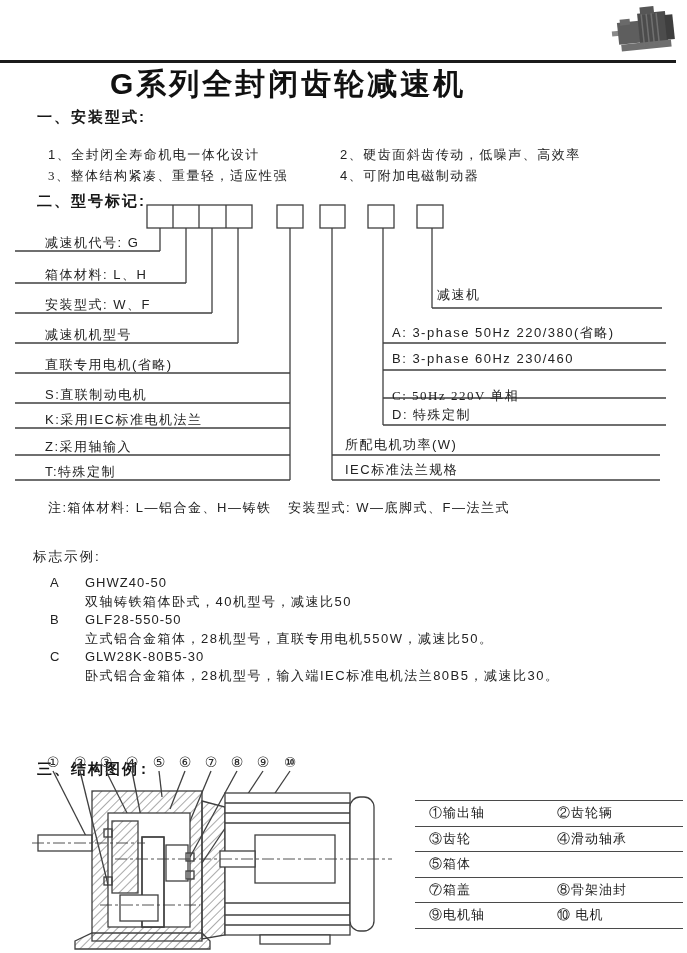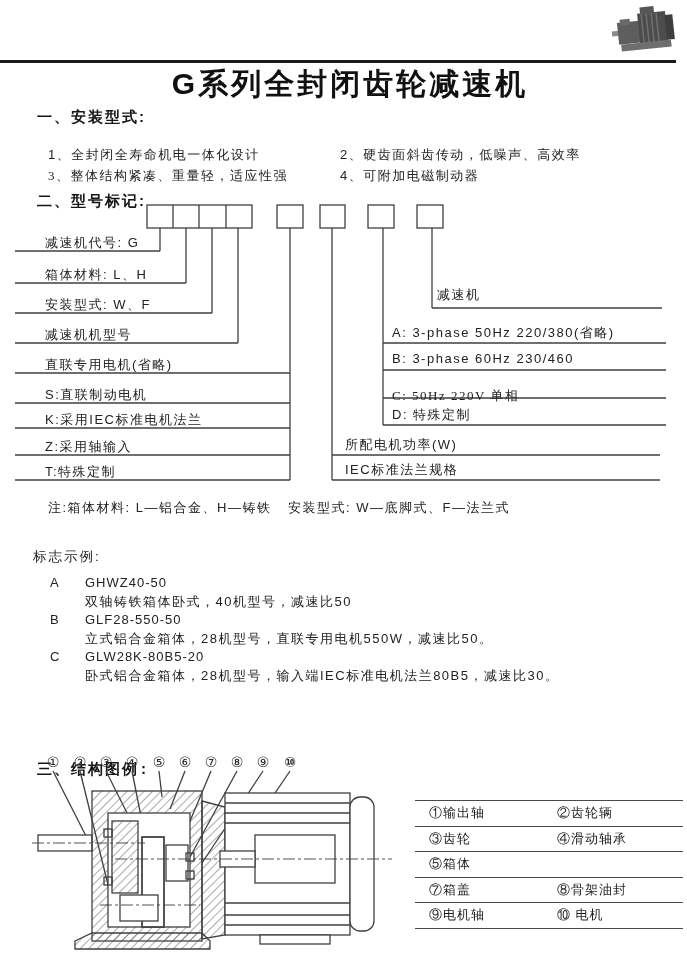--- a/index.html
+++ b/index.html
@@ -4,21 +4,21 @@
 <style>
   html,body{margin:0;padding:0;background:#e8e8e8;}
   .page{
     position:relative;width:687px;height:953px;background:#ffffff;
     font-family:"Liberation Sans",sans-serif;color:#1d1d1d;overflow:hidden;
     box-shadow:0 0 4px rgba(0,0,0,.25);
   }
   .abs{position:absolute;white-space:nowrap;}
   .title{
     font-size:30px;font-weight:bold;letter-spacing:3px;color:#111;
-    text-align:center;width:480px;left:110px;top:64px;
+    text-align:left;width:480px;left:110px;top:64px;
   }
   .h2{font-size:15px;font-weight:bold;letter-spacing:2px;color:#161616;}
   .feature{font-size:13px;letter-spacing:1.5px;color:#222;}
   .mlabel{font-size:13px;letter-spacing:1.5px;color:#222;}
   .note{font-size:13px;letter-spacing:1.5px;color:#222;}
   .exh{font-size:13.5px;letter-spacing:2px;color:#222;}
   .exletter{font-size:13px;letter-spacing:1px;color:#222;}
   .excode{font-size:13px;letter-spacing:1px;color:#222;}
   .exdesc{font-size:13px;letter-spacing:1.5px;color:#222;}
   .rule{position:absolute;left:0;top:60px;width:676px;height:3px;background:#1b1b1b;}
@@ -133,21 +133,21 @@
 
   <div class="abs exletter" style="left:50px;top:575px;">A</div>
   <div class="abs excode" style="left:85px;top:575px;">GHWZ40-50</div>
   <div class="abs exdesc" style="left:85px;top:593px;">双轴铸铁箱体卧式，40机型号，减速比50</div>
 
   <div class="abs exletter" style="left:50px;top:612px;">B</div>
   <div class="abs excode" style="left:85px;top:612px;">GLF28-550-50</div>
   <div class="abs exdesc" style="left:85px;top:630px;">立式铝合金箱体，28机型号，直联专用电机550W，减速比50。</div>
 
   <div class="abs exletter" style="left:50px;top:649px;">C</div>
-  <div class="abs excode" style="left:85px;top:649px;">GLW28K-80B5-20</div>
+  <div class="abs excode" style="left:85px;top:649px;">GLW28K-80B5-30</div>
   <div class="abs exdesc" style="left:85px;top:667px;">卧式铝合金箱体，28机型号，输入端IEC标准电机法兰80B5，减速比30。</div>
 
   <div class="abs h2" style="left:37px;top:760px;font-family:Liberation Mono, monospace;">三、结构图例:</div>
 
   <svg class="abs" style="left:20px;top:745px;" width="390" height="208" viewBox="0 0 390 208">
     <defs>
       <pattern id="hatch" width="6" height="6" patternUnits="userSpaceOnUse" patternTransform="rotate(45)">
         <line x1="0" y1="0" x2="0" y2="6" stroke="#555" stroke-width="1"></line>
       </pattern>
     </defs>

